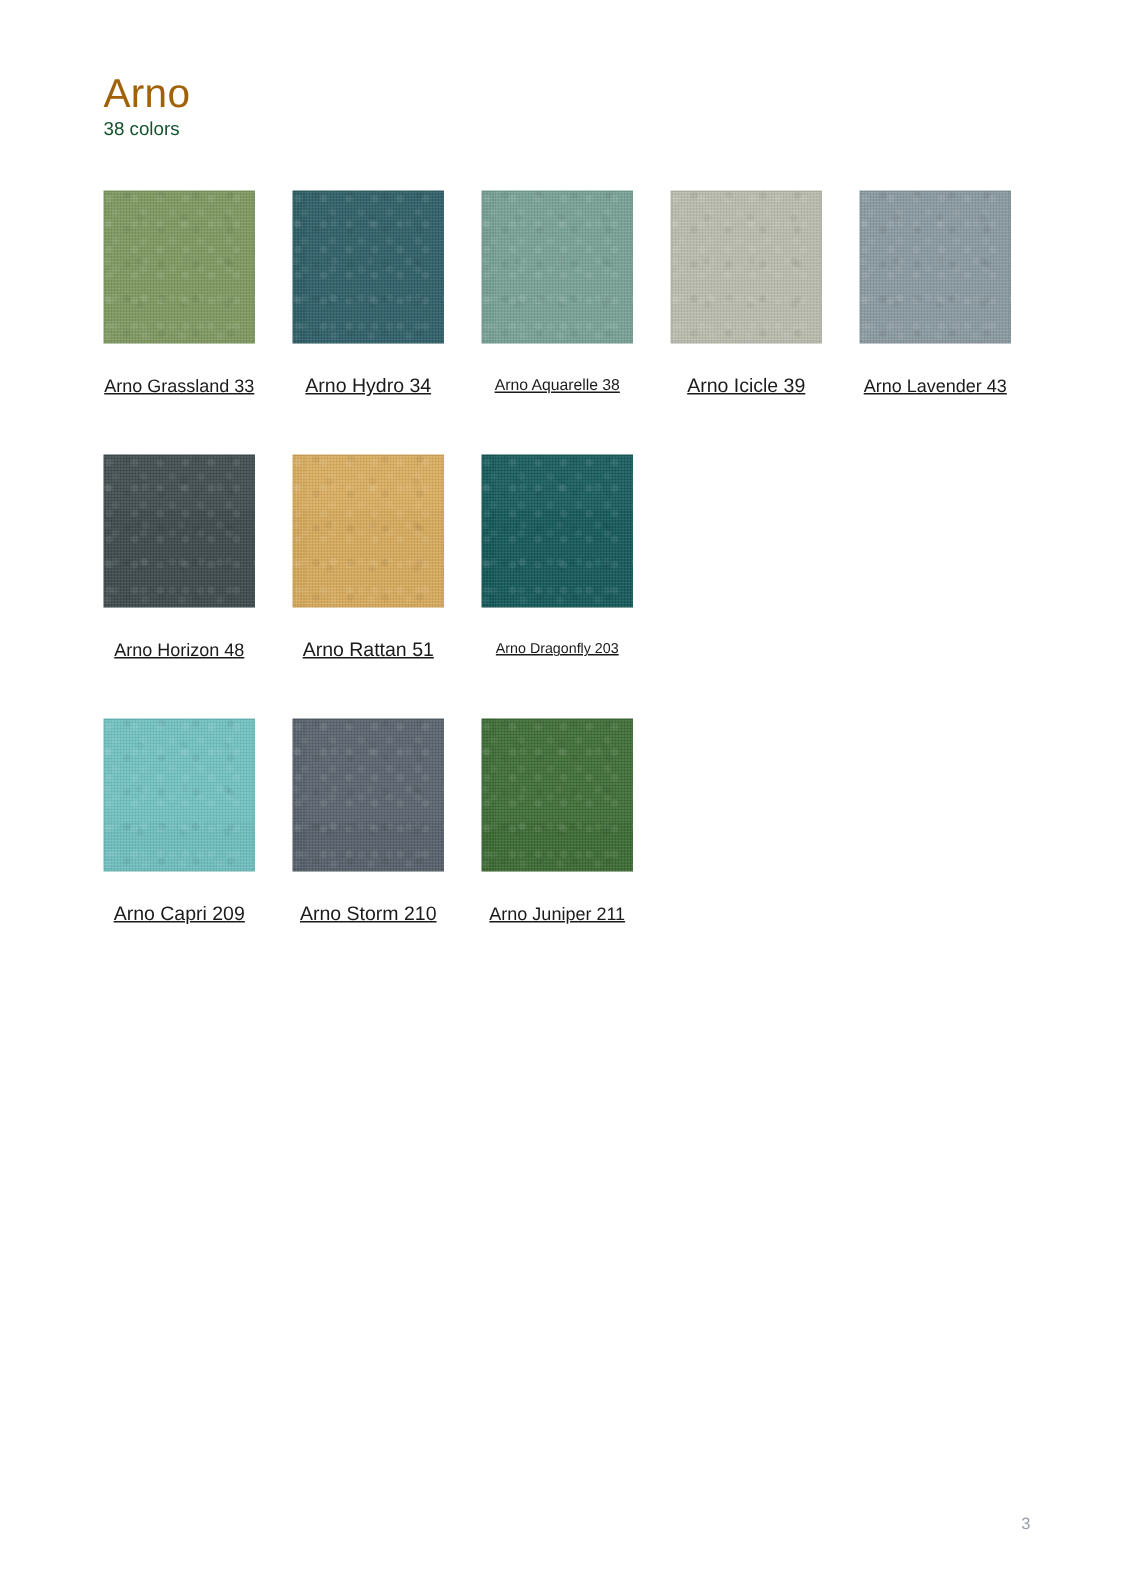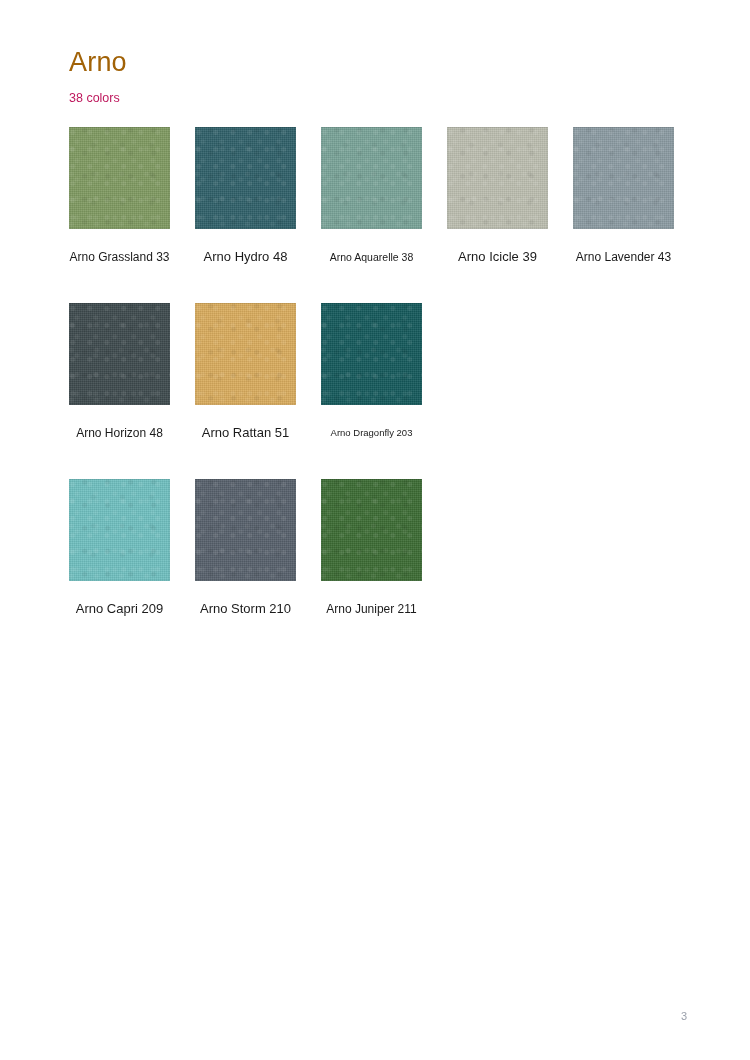--- a/index.html
+++ b/index.html
@@ -37,23 +37,23 @@
     font-weight: 400;
     letter-spacing: 0.2px;
     color: #a16207;
     line-height: 32px;
     margin: 0;
   }
 
   .page-subtitle {
     font-size: 12.5px;
     font-weight: 400;
-    color: #be185d;
+    color: #14532d;
     line-height: 16px;
-    margin: 12px 0 0 0;
+    margin: 0 0 0 0;
   }
 
   .swatch-grid {
     position: absolute;
     left: 69px;
     top: 127px;
     width: 632px;
   }
 
   .swatch-row {
@@ -113,20 +113,21 @@
     pointer-events: none;
   }
 
   .swatch-label {
     margin-top: 21px;
     font-size: 11.5px;
     line-height: 14px;
     color: #1b1b1b;
     text-align: left;
     white-space: nowrap;
+    text-decoration: underline;
   }
   .swatch-label.size-lg { font-size: 13px; }
   .swatch-label.size-md { font-size: 12px; }
   .swatch-label.size-sm { font-size: 10.5px; }
   .swatch-label.size-xs { font-size: 9.5px; }
 
   .page-number {
     position: absolute;
     right: 63px;
     top: 1010px;
@@ -147,21 +148,21 @@
 
   <div class="swatch-grid">
 
     <div class="swatch-row">
       <div class="swatch-cell">
         <div class="swatch-chip" style="background-color: rgb(127, 154, 97);"></div>
         <div class="swatch-label size-md">Arno Grassland 33</div>
       </div>
       <div class="swatch-cell">
         <div class="swatch-chip" style="background-color: rgb(47, 96, 105);"></div>
-        <div class="swatch-label size-lg">Arno Hydro 48</div>
+        <div class="swatch-label size-lg">Arno Hydro 34</div>
       </div>
       <div class="swatch-cell">
         <div class="swatch-chip" style="background-color: rgb(121, 163, 152);"></div>
         <div class="swatch-label size-sm">Arno Aquarelle 38</div>
       </div>
       <div class="swatch-cell">
         <div class="swatch-chip" style="background-color: rgb(188, 190, 176);"></div>
         <div class="swatch-label size-lg">Arno Icicle 39</div>
       </div>
       <div class="swatch-cell">

